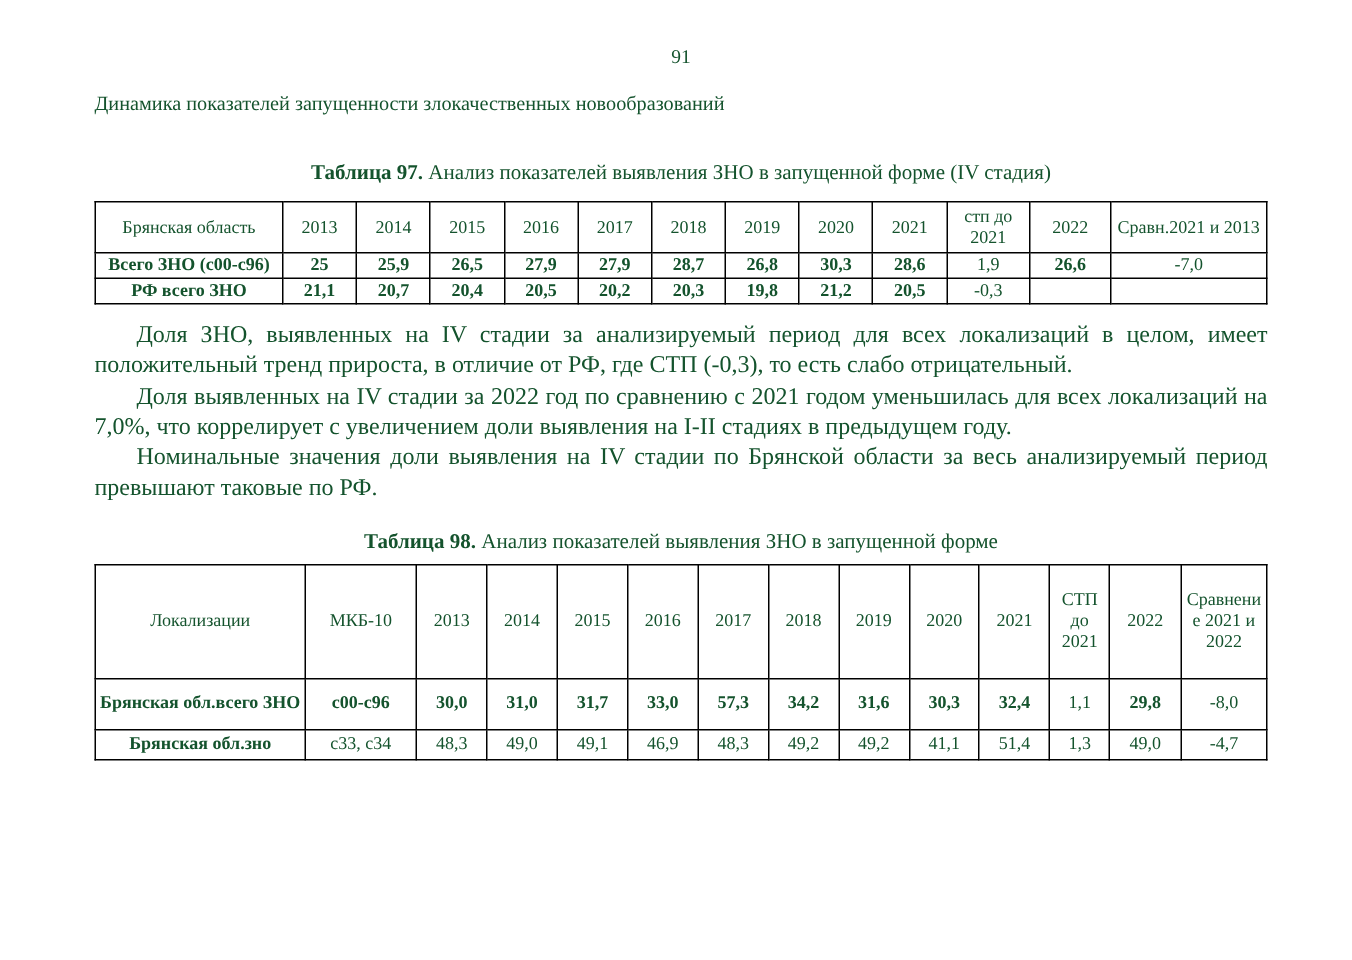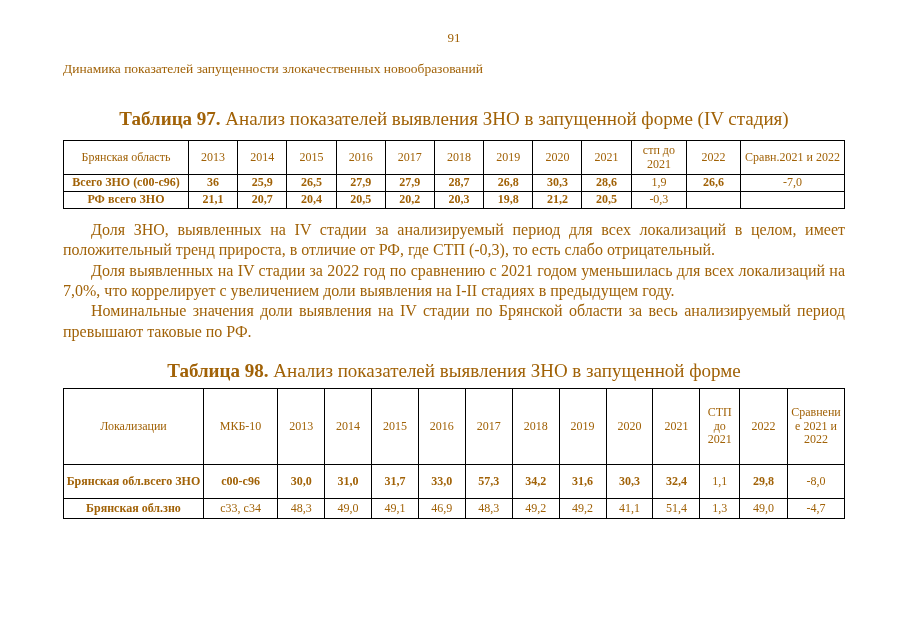--- a/index.html
+++ b/index.html
@@ -1,23 +1,23 @@
 <!DOCTYPE html>
 <html><head>
 <meta charset="utf-8">
 <style>
   html, body { margin: 0; padding: 0; background: #ffffff; }
   .page {
-    width: 901px; height: 640px; background: #ffffff; color: #a16207;
+    width: 901px; height: 640px; background: #ffffff; color: #14532d;
     font-family: "Liberation Serif", serif;
     padding: 30px 56px 0 63px; box-sizing: border-box; overflow: hidden;
   }
   .page-number { text-align: center; font-size: 13px; }
   .doc-title { text-align: left; font-size: 13.5px; margin-top: 15px; }
-  .caption { text-align: center; font-size: 19px; margin: 0; }
+  .caption { text-align: center; font-size: 14px; margin: 0; }
   .caption-97 { margin-top: 31px; margin-bottom: 10px; }
   .caption-98 { margin-top: 17px; margin-bottom: 4px; line-height: 1.3; }
   .b { font-weight: bold; }
   table { width: 100%; border-collapse: collapse; table-layout: fixed; font-size: 12px; }
   th, td {
     border: 1px solid #000; text-align: center; vertical-align: middle;
     padding: 1px 2px; overflow-wrap: break-word; font-weight: normal; line-height: 1.15;
   }
   #table97 thead tr { height: 34px; }
   #table97 tbody tr { height: 14px; }
@@ -67,27 +67,27 @@
           <th>2014</th>
           <th>2015</th>
           <th>2016</th>
           <th>2017</th>
           <th>2018</th>
           <th>2019</th>
           <th>2020</th>
           <th>2021</th>
           <th>стп до 2021</th>
           <th>2022</th>
-          <th>Сравн.2021 и 2022</th>
+          <th>Сравн.2021 и 2013</th>
         </tr>
       </thead>
       <tbody>
         <tr class="bold">
           <td>Всего ЗНО (с00-с96)</td>
-          <td>36</td>
+          <td>25</td>
           <td>25,9</td>
           <td>26,5</td>
           <td>27,9</td>
           <td>27,9</td>
           <td>28,7</td>
           <td>26,8</td>
           <td>30,3</td>
           <td>28,6</td>
           <td>1,9</td>
           <td>26,6</td>

